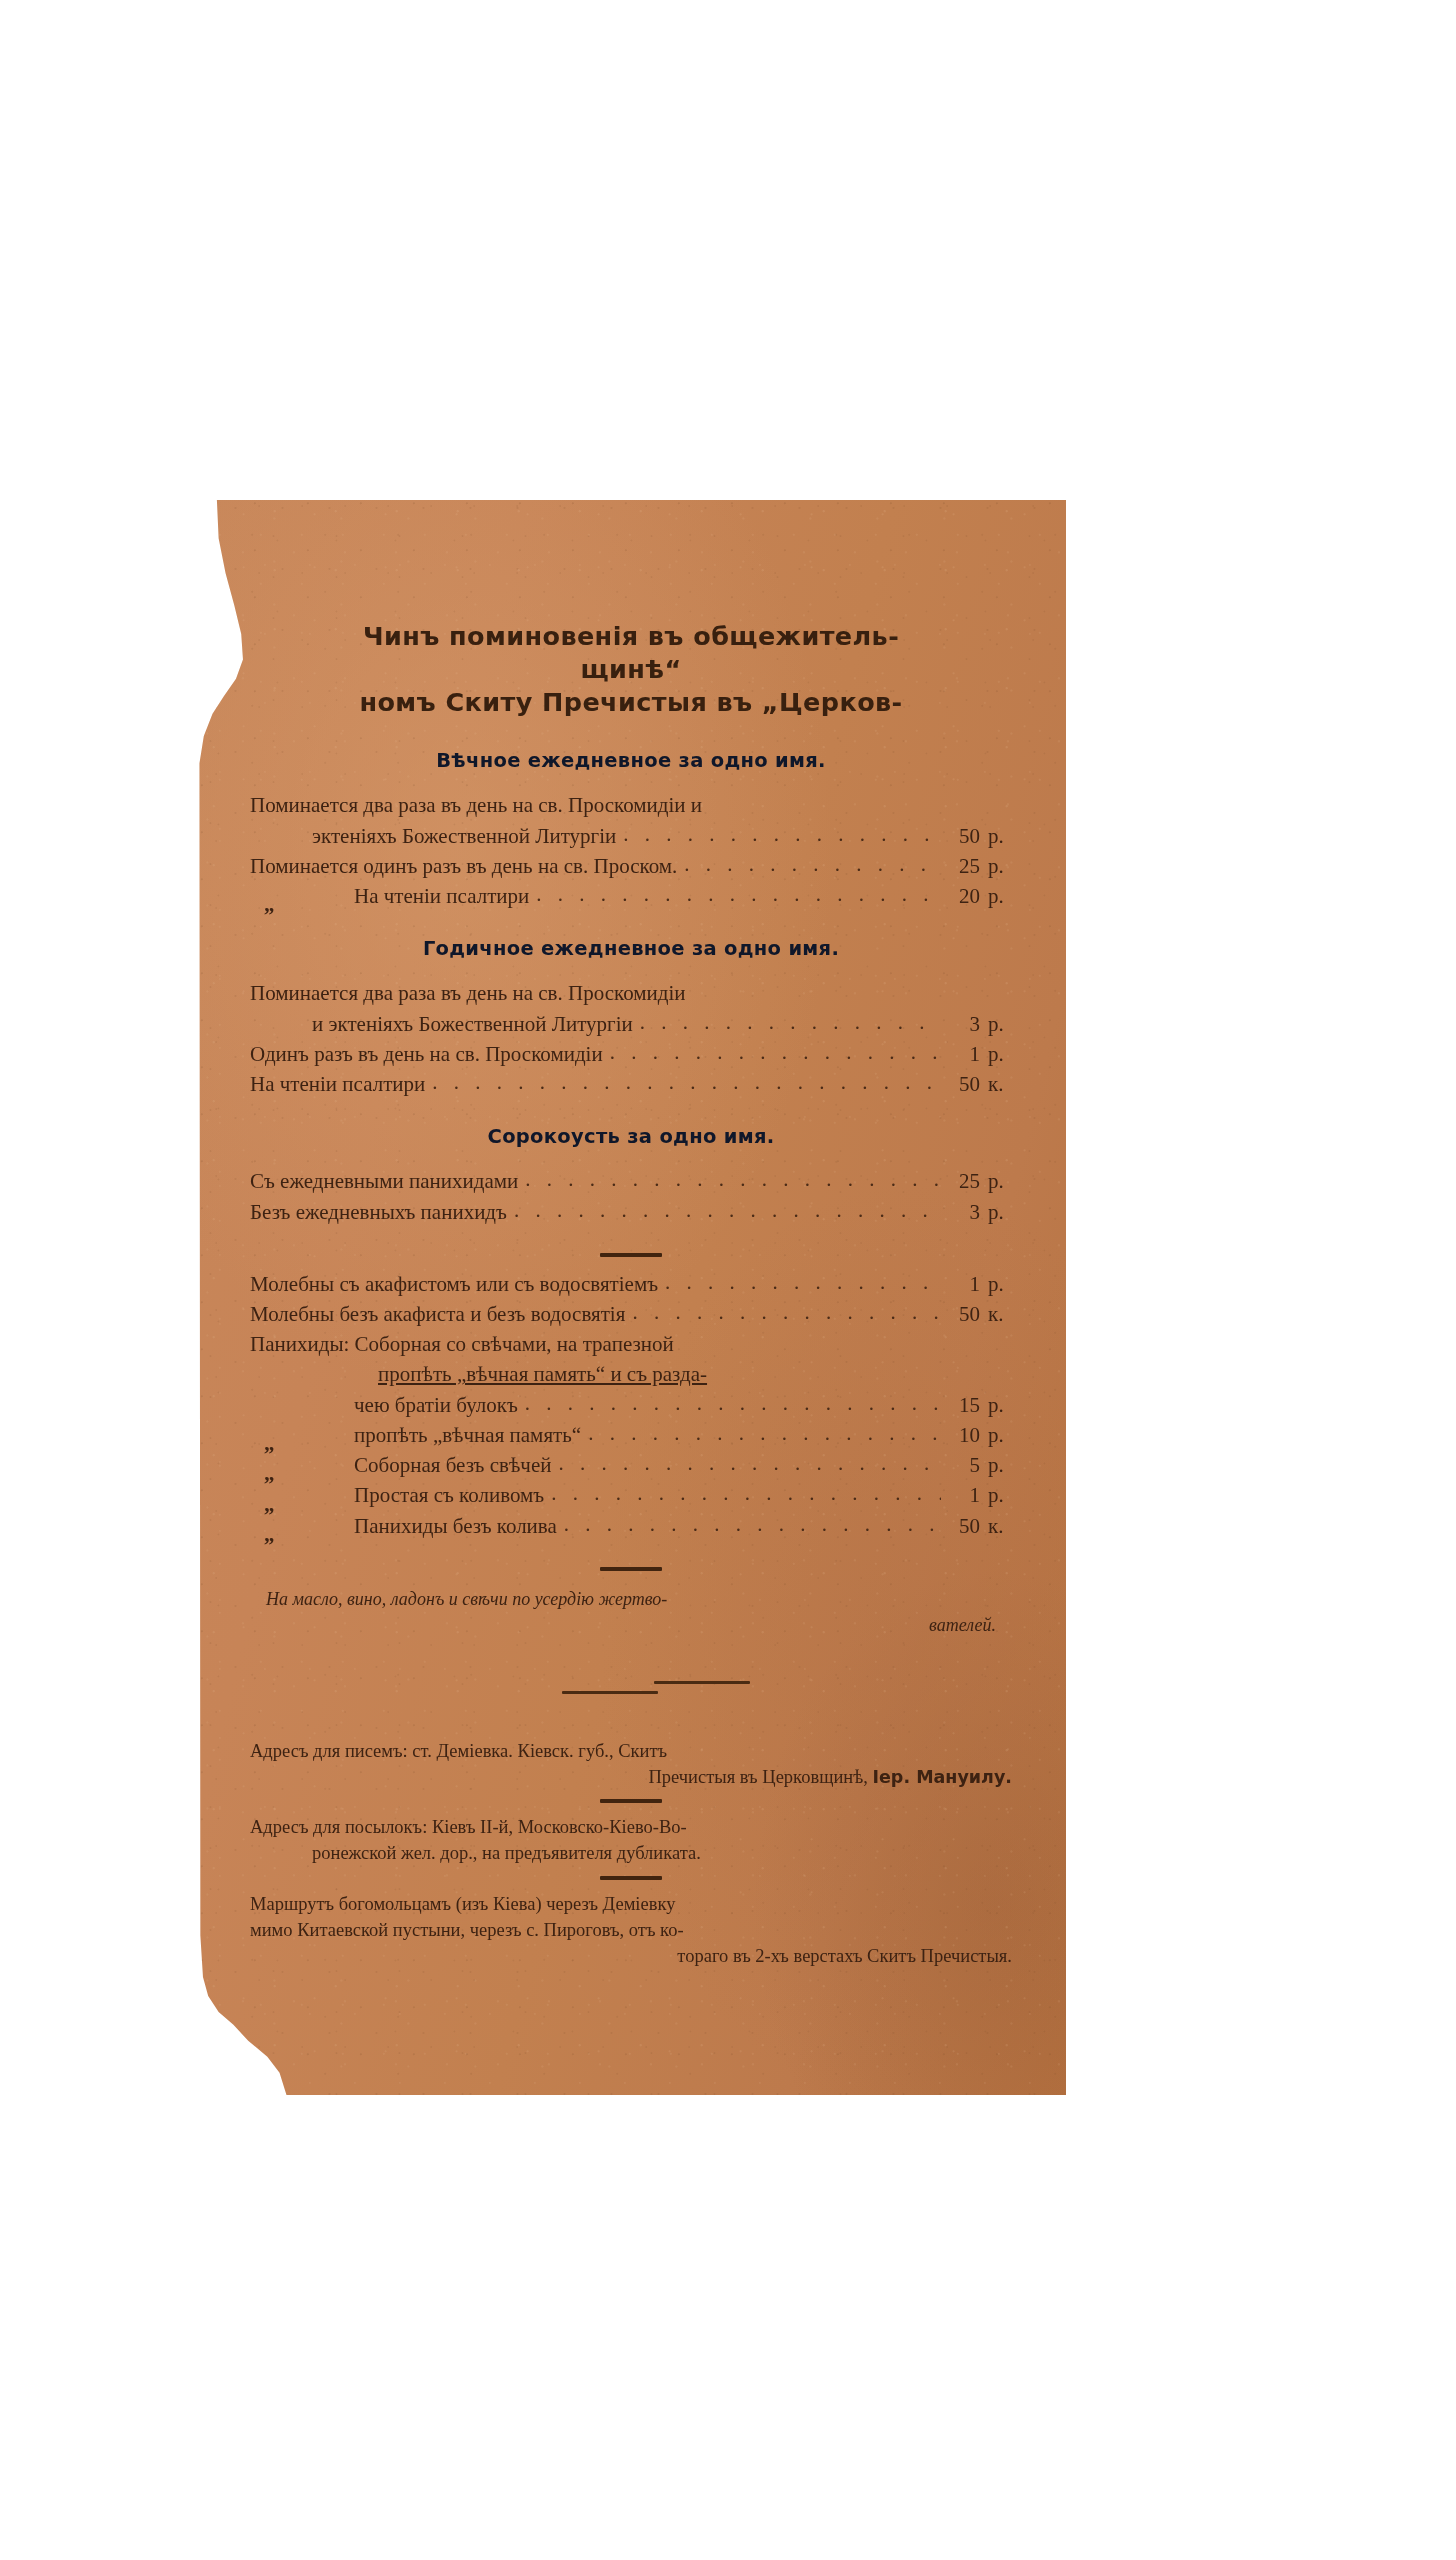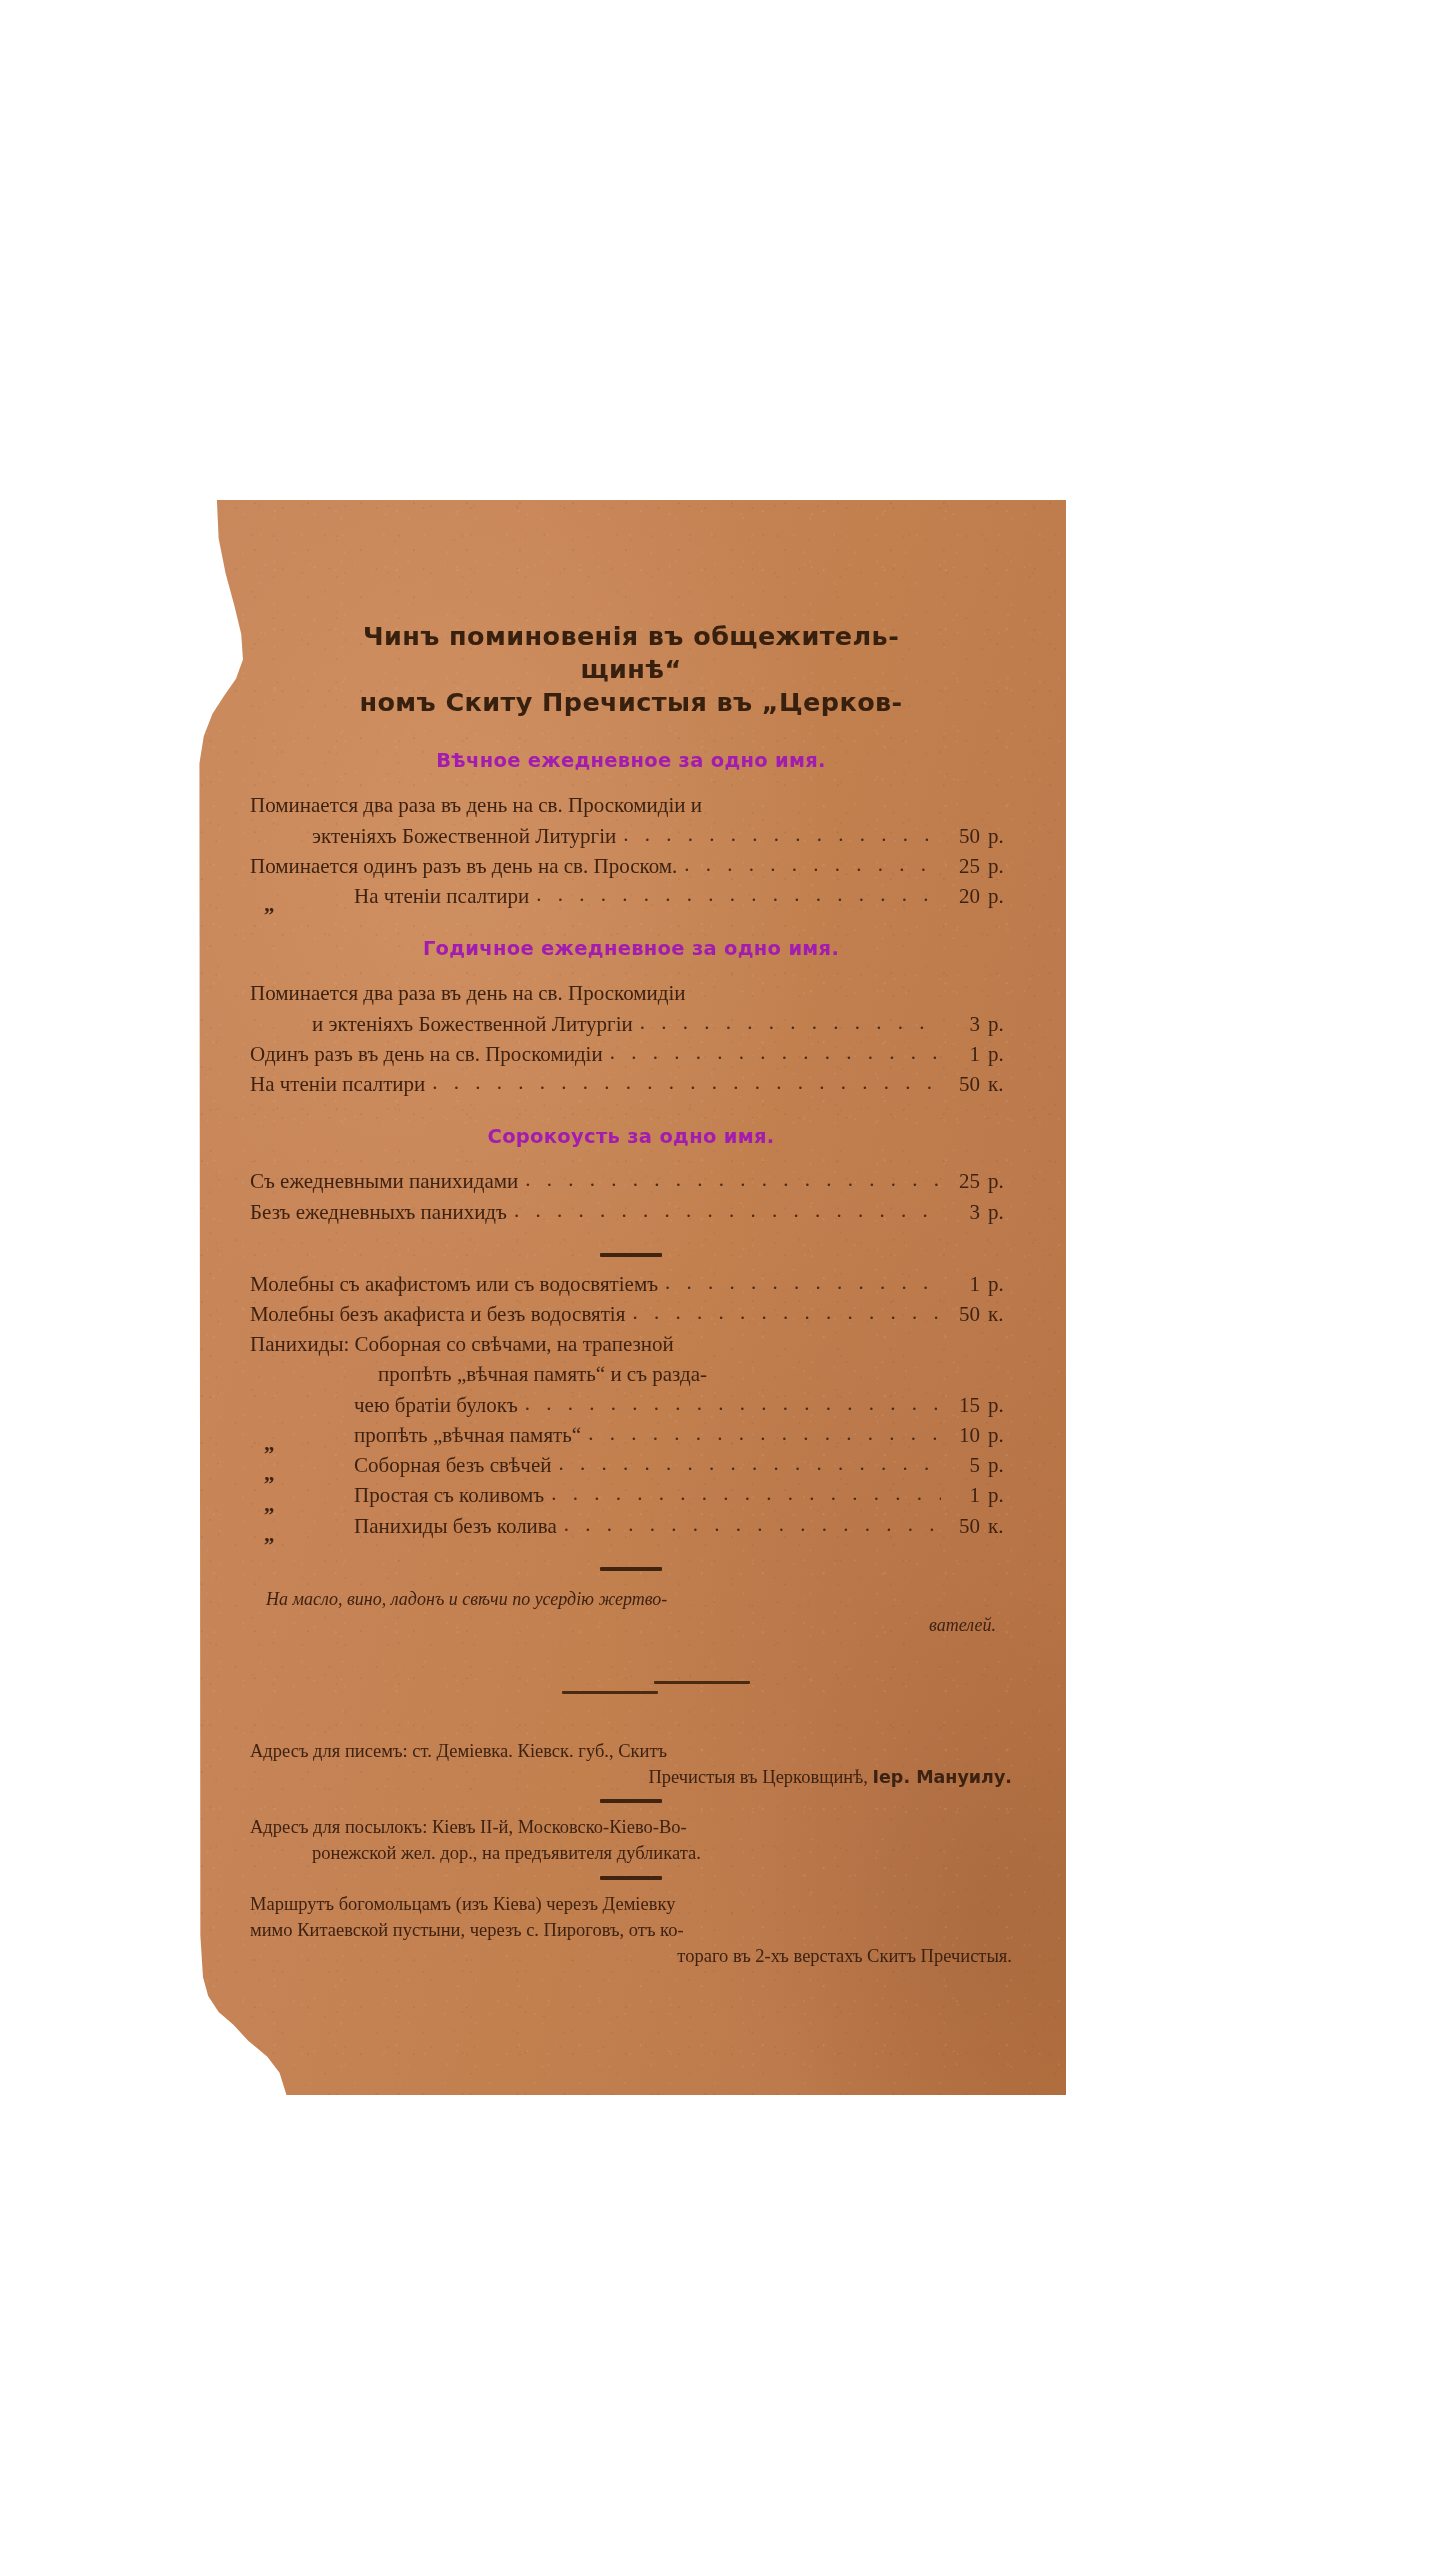--- a/index.html
+++ b/index.html
@@ -88,21 +88,21 @@
   }
   .headline .hl-line { display: block; }
 
   .section-head {
     font-family: "DejaVu Sans", "Liberation Sans", sans-serif;
     font-weight: bold;
     font-size: 19.5px;
     text-align: center;
     letter-spacing: 0.3px;
     margin: 0 0 18px 0;
-    color: #a21caf;
+    color: #0f172a;
   }
 
   .price-list { margin: 0 0 26px 0; }
 
   
   .entry {
     display: flex;
     align-items: baseline;
     font-size: 21px;
     line-height: 1.44;
@@ -130,21 +130,21 @@
 
   
   .plain {
     font-size: 21px;
     line-height: 1.44;
     white-space: nowrap;
   }
 
   .ind-1 { padding-left: 62px; align-items: center; }
   .ind-2 { padding-left: 104px; }
-  .ind-3 { padding-left: 128px; }
+  .ind-3 { padding-left: 128px; text-decoration: underline; }
 
   
   .ditto-row { position: relative; }
   .ditto {
     position: absolute;
     left: 14px;
     bottom: -4px;
     font-size: 21px;
     font-weight: bold;
     line-height: 1;

